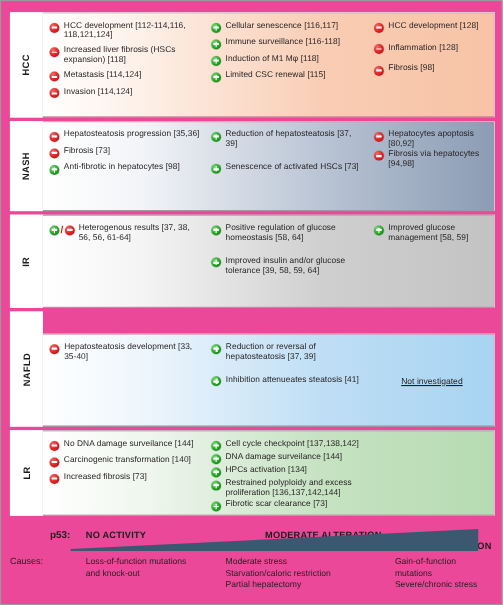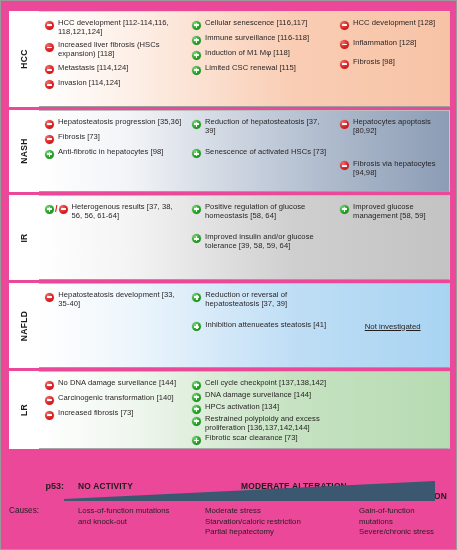--- a/index.html
+++ b/index.html
@@ -61,21 +61,21 @@
     z-index:2;
   }
   .c1{flex:0 0 147px;}
   .c2{flex:0 0 148px;}
   .c3{flex:1 1 auto;}
 
   
   .r-hcc   .rowbody{background:linear-gradient(to right,#ffffff 0%,#fdf0e8 22%,#f9cdb4 62%,#f7c3a6 100%);}
   .r-nash  .rowbody{background:linear-gradient(to right,#ffffff 0%,#f2f4f7 22%,#b9c4d4 62%,#8b9cb4 100%);}
   .r-ir    .rowbody{background:linear-gradient(to right,#ffffff 0%,#f4f4f4 22%,#cfcfcf 62%,#c3c3c3 100%);}
-  .r-nafld .rowbody{background:linear-gradient(to right,#ffffff 0%,#eef6fc 22%,#bfdef5 62%,#a8d4f2 100%);}
+  .r-nafld .rowbody{background:linear-gradient(to right,#ffffff 0%,#eef6fc 22%,#bfdef5 62%,#a8d4f2 100%);margin-top:20px;}
   .r-lr    .rowbody{background:linear-gradient(to right,#ffffff 0%,#f0f7ef 22%,#c6e2c2 62%,#b6dbb2 100%);}
 
   .r-hcc   .rowbody{border-top-color:#d8d8d8;}
   .r-lr    .rowbody{border-bottom:1px solid #a8a8a8;}
 
   ul.items{list-style:none;margin:0;padding:0;}
   ul.items li{
     display:flex;
     align-items:flex-start;
     margin:0 0 4.5px 0;
@@ -235,21 +235,21 @@
                 <span class="itxt">Reduction of hepatosteatosis [37, 39]</span>
               </li>
             <li>
                 <span class="bullet plus"></span>
                 <span class="itxt">Senescence of activated HSCs [73]</span>
               </li>
           </ul>
         </div>
         <div class="cell c3">
           <ul class="items">
-            <li style="margin-bottom:24px">
+            <li style="margin-bottom:0">
                 <span class="bullet minus"></span>
                 <span class="itxt">Hepatocytes apoptosis [80,92]</span>
               </li>
             <li>
                 <span class="bullet minus"></span>
                 <span class="itxt">Fibrosis via hepatocytes [94,98]</span>
               </li>
           </ul>
         </div>
       </div>

